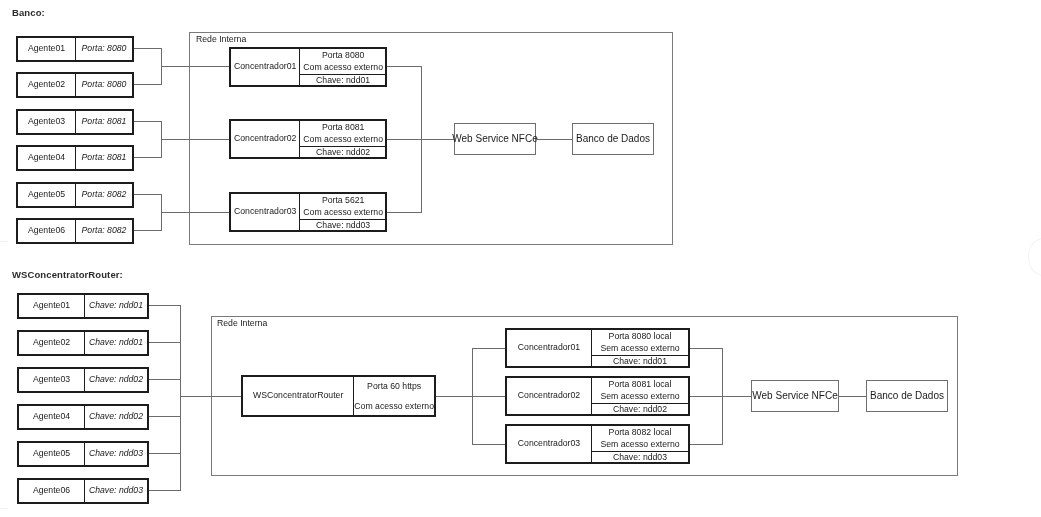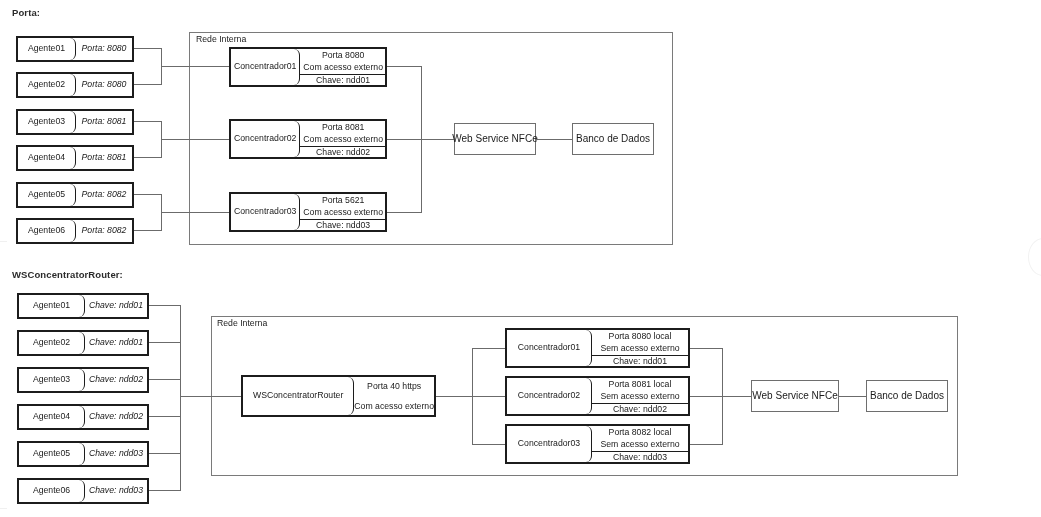--- a/index.html
+++ b/index.html
@@ -48,21 +48,20 @@
     display: flex;
     flex-direction: column;
     align-items: center;
     justify-content: center;
     text-align: center;
     font-size: 8.7px;
     line-height: 1.34;
     color: #1a1a1a;
     padding: 8px 3px;
     white-space: nowrap;
-    border-radius: 6px;
   }
   .cell.left {
     border-right: 1.4px solid #1c1c1c;
   }
   .cell.right {
     flex: 1 1 auto;
     font-style: italic;
   }
   .cell.plain {
     width: 100%;
@@ -125,21 +124,21 @@
     border: 1.3px solid #f2f2f2;
     border-radius: 50%;
     background: transparent;
   }
 </style>
 </head>
 <body>
 
 <div id="canvas">
 
-  <div class="section-title" style="left:12px; top:7px;">Porta:</div>
+  <div class="section-title" style="left:12px; top:7px;">Banco:</div>
 
   <div class="boundary" style="left:189px; top:32px; width:484px; height:213px;"></div>
   <div class="boundary-label" style="left:194px; top:34px;">Rede Interna</div>
 
   <div class="node thick" style="left:16px; top:36px; width:118px; height:26px;">
     <div class="cell left" style="width:58px;">Agente01</div>
     <div class="cell right">Porta: 8080</div>
   </div>
   <div class="node thick" style="left:16px; top:72px; width:118px; height:26px;">
     <div class="cell left" style="width:58px;">Agente02</div>
@@ -247,21 +246,21 @@
     <div class="cell right">Chave: ndd03</div>
   </div>
   <div class="node thick" style="left:17px; top:478px; width:132px; height:26px;">
     <div class="cell left" style="width:66px;">Agente06</div>
     <div class="cell right">Chave: ndd03</div>
   </div>
 
   <div class="node thick" style="left:241px; top:375px; width:195px; height:42px;">
     <div class="cell left" style="width:117px;">WSConcentratorRouter</div>
     <div class="stack nodiv">
-      <div class="upper">Porta 40 https</div>
+      <div class="upper">Porta 60 https</div>
       <div class="lower" style="height:18px;">Com acesso externo</div>
     </div>
   </div>
 
   <div class="node thick" style="left:505px; top:328px; width:185px; height:40px;">
     <div class="cell left" style="width:85px;">Concentrador01</div>
     <div class="stack">
       <div class="upper">
         <span>Porta 8080 local</span>
         <span>Sem acesso externo</span>

